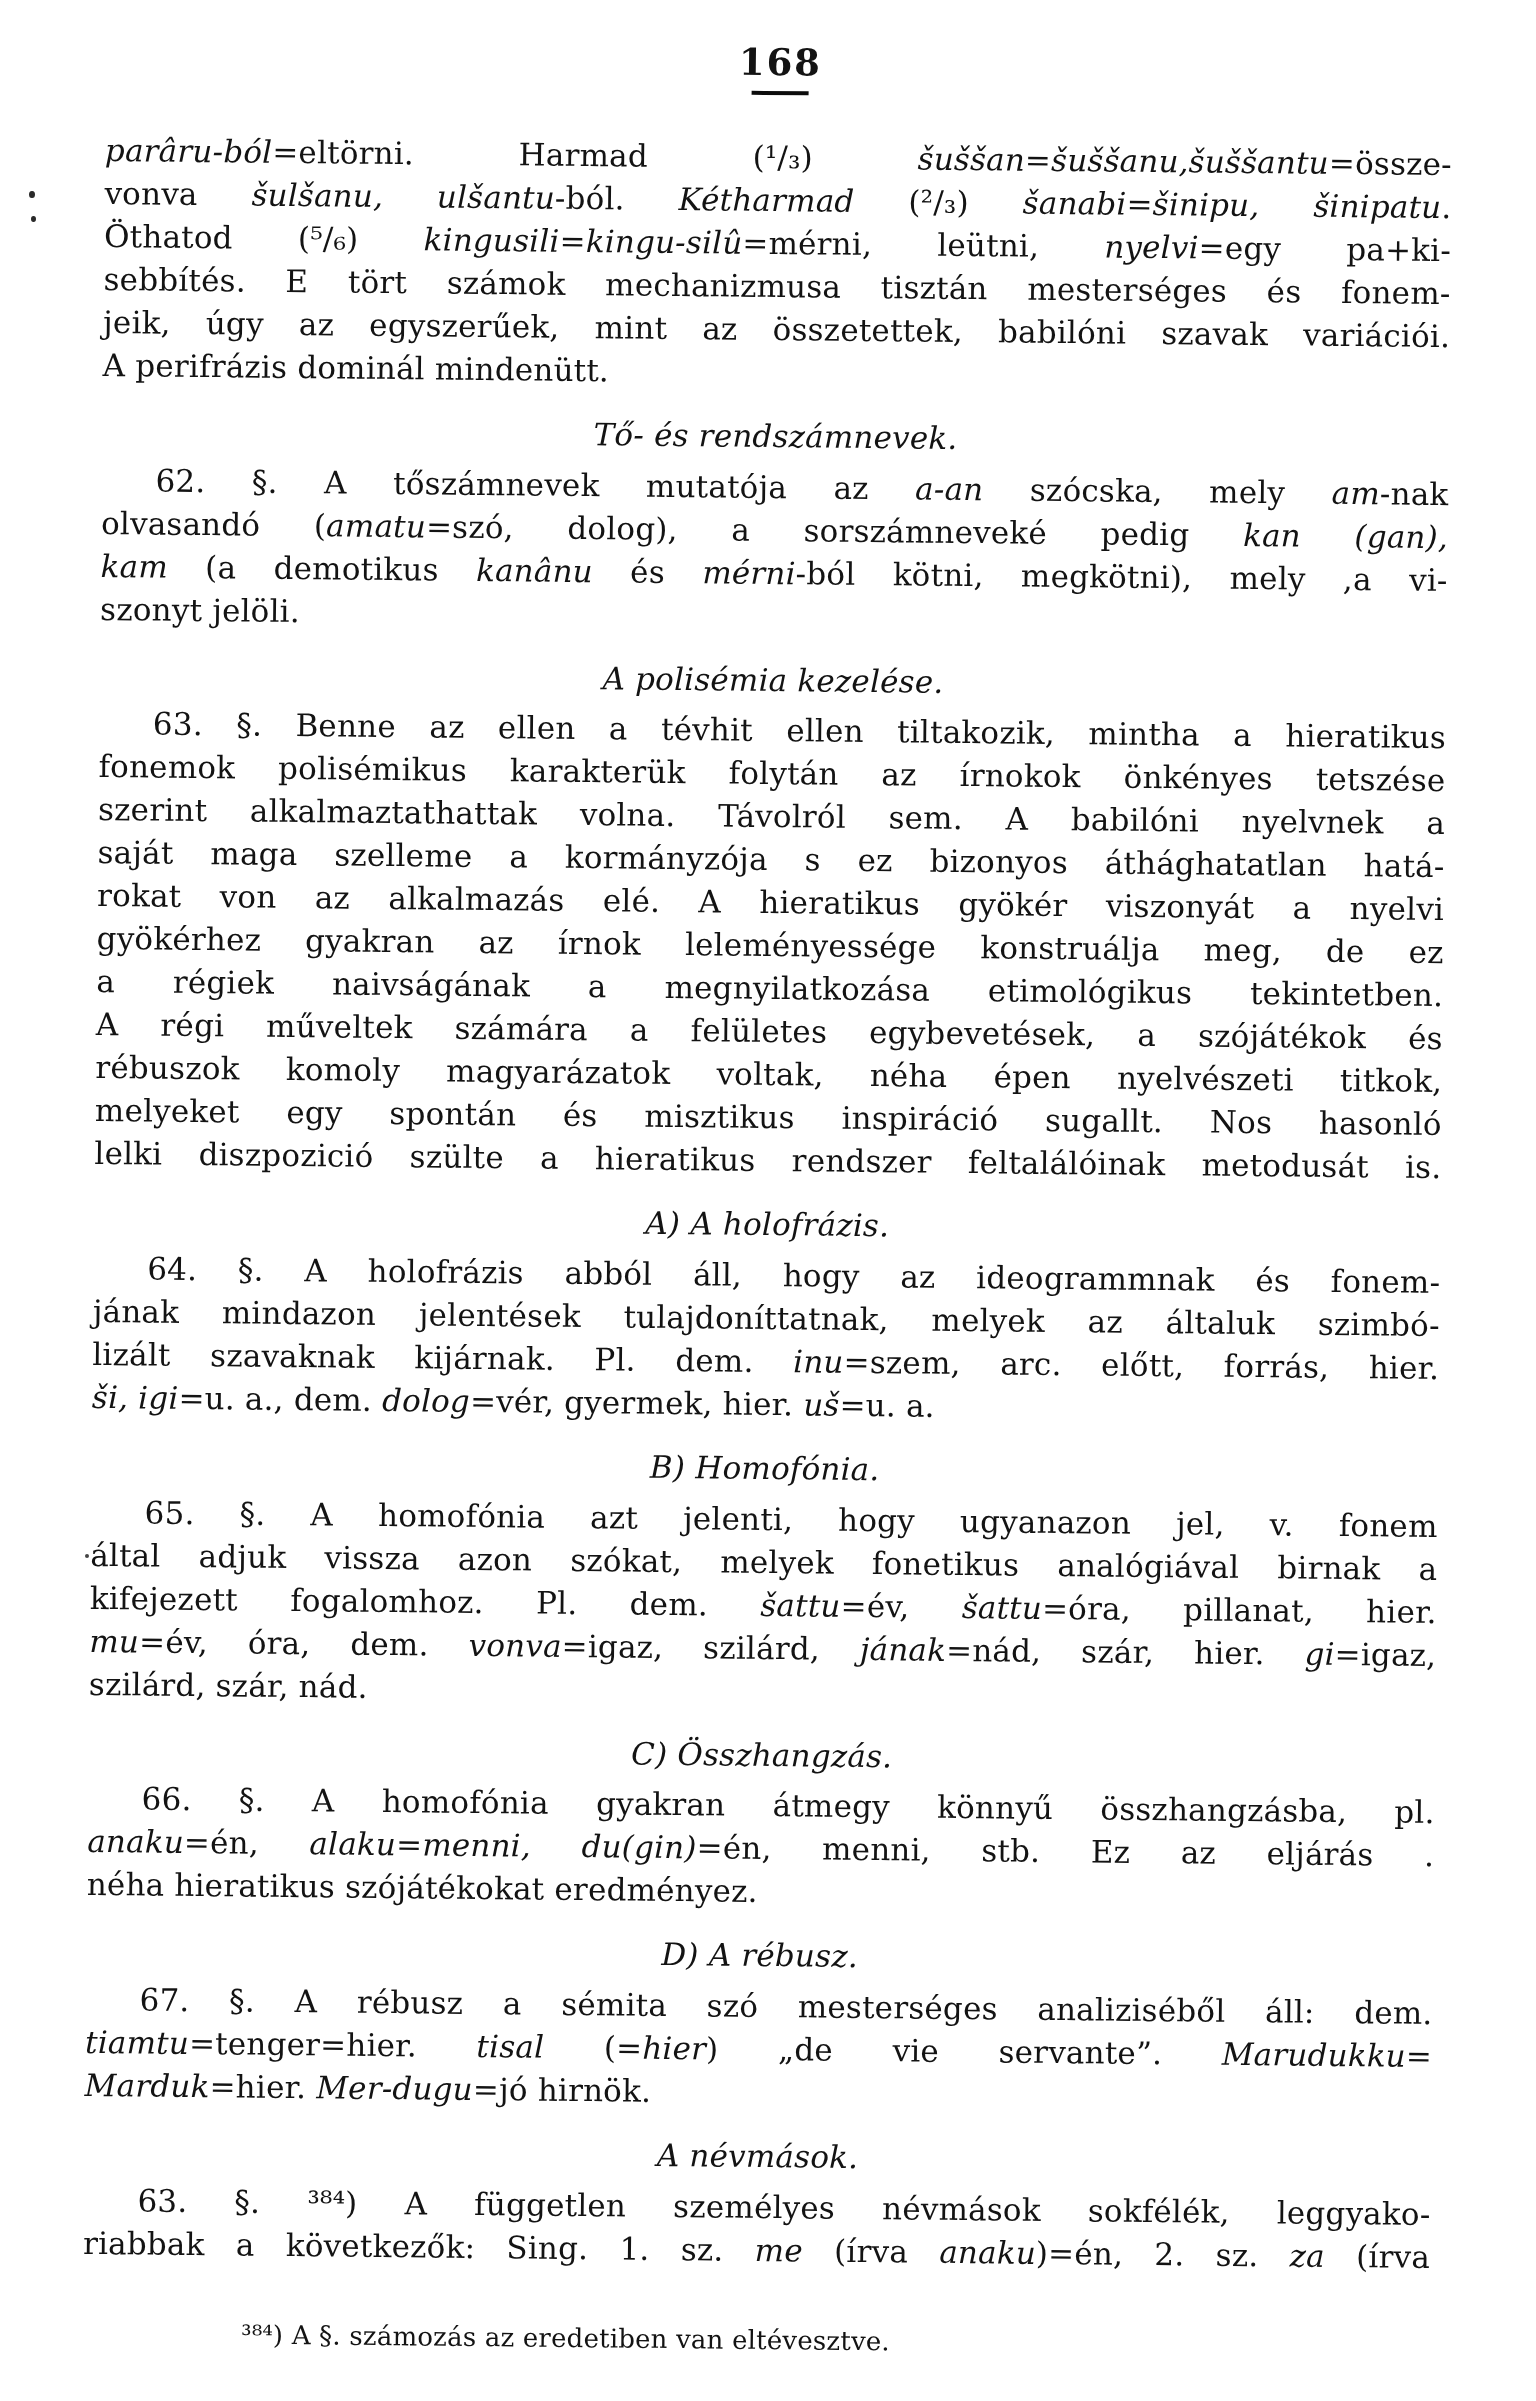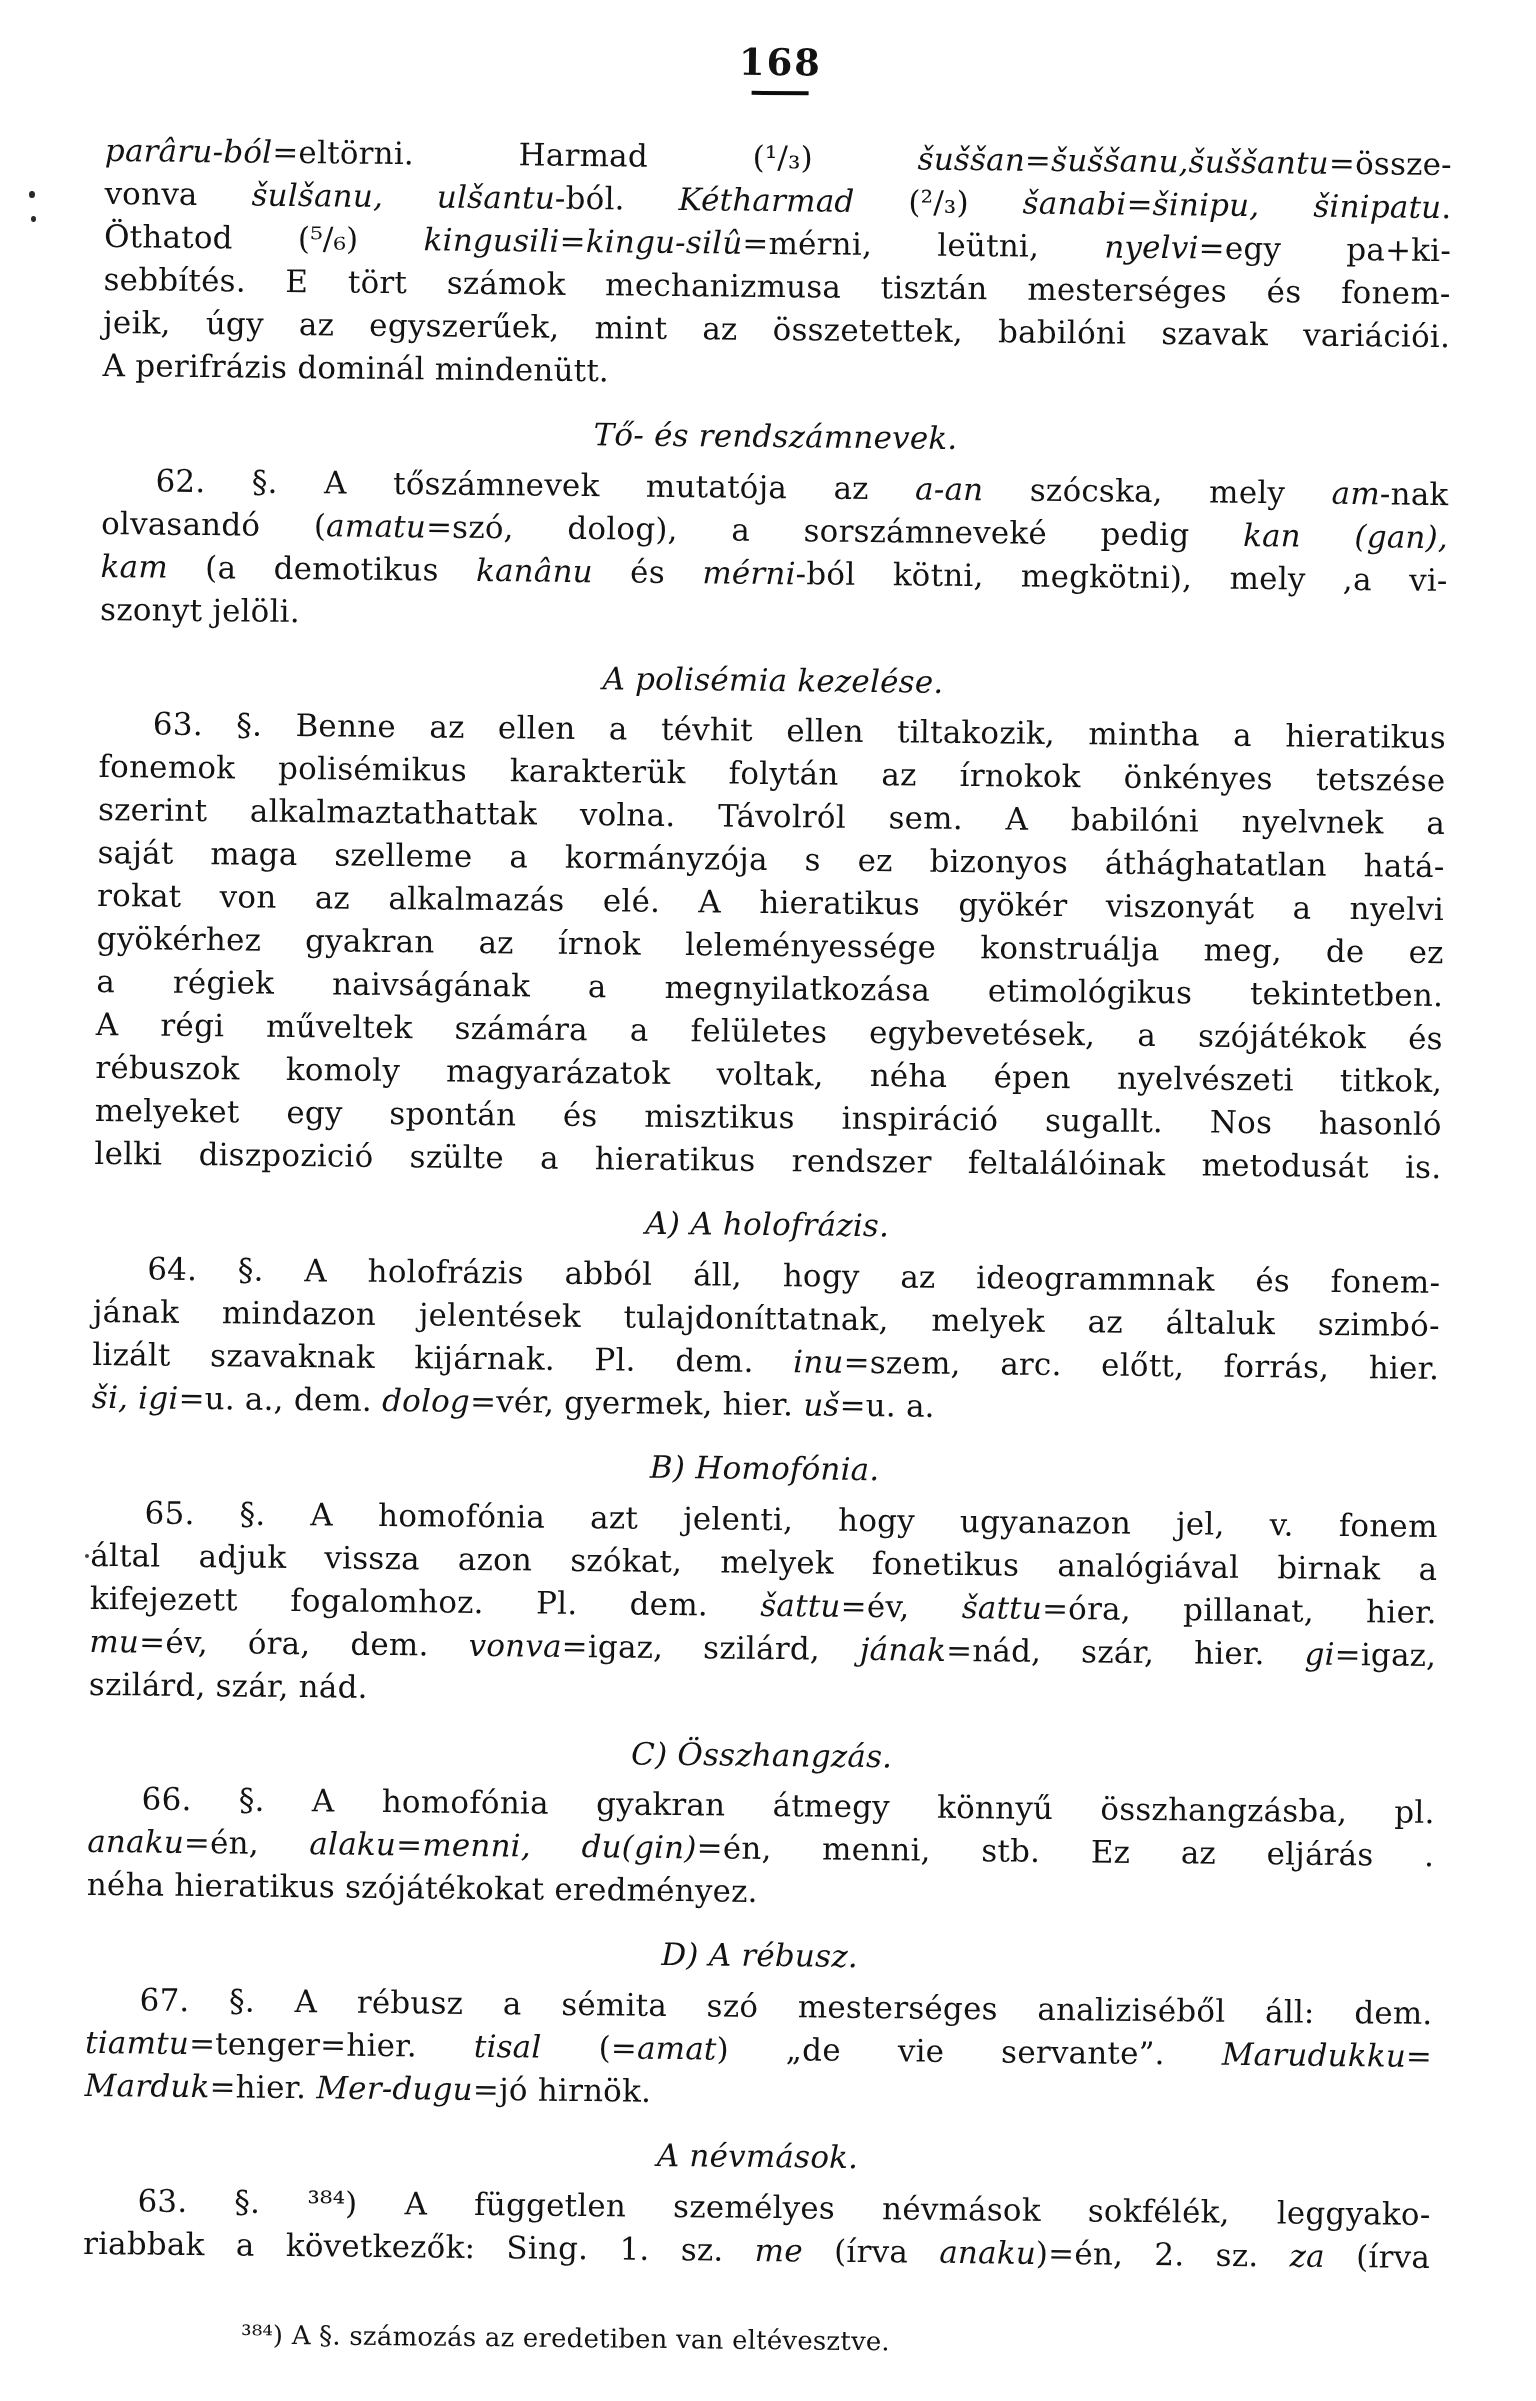--- a/index.html
+++ b/index.html
@@ -95,21 +95,21 @@
         </div>
         <div class="heading">C) Összhangzás.</div>
         <div class="para">
           <div class="line just first"><span>66. §. A homofónia gyakran átmegy könnyű összhangzásba, pl.</span></div>
           <div class="line just"><span class="it">anaku</span><span>=én, </span><span class="it">alaku=menni,</span><span> </span><span class="it">du(gin)</span><span>=én, menni, stb. Ez az eljárás .</span></div>
           <div class="line"><span>néha hieratikus szójátékokat eredményez.</span></div>
         </div>
         <div class="heading">D) A rébusz.</div>
         <div class="para">
           <div class="line just first"><span>67. §. A rébusz a sémita szó mesterséges analiziséből áll: dem.</span></div>
-          <div class="line just"><span class="it">tiamtu</span><span>=tenger=hier. </span><span class="it">tisal</span><span> (=</span><span class="it">amat</span><span>) „de vie servante”. </span><span class="it">Marudukku</span><span>=</span></div>
+          <div class="line just"><span class="it">tiamtu</span><span>=tenger=hier. </span><span class="it">tisal</span><span> (=</span><span class="it">hier</span><span>) „de vie servante”. </span><span class="it">Marudukku</span><span>=</span></div>
           <div class="line"><span class="it">Marduk</span><span>=hier. </span><span class="it">Mer-dugu</span><span>=jó hirnök.</span></div>
         </div>
         <div class="heading">A névmások.</div>
         <div class="para">
           <div class="line just first"><span>63. §. ³⁸⁴) A független személyes névmások sokfélék, leggyako-</span></div>
           <div class="line just"><span>riabbak a következők: Sing. 1. sz. </span><span class="it">me</span><span> (írva </span><span class="it">anaku</span><span>)=én, 2. sz. </span><span class="it">za</span><span> (írva</span></div>
         </div>
         <div class="footnote">
           <div class="line"><span>³⁸⁴) A §. számozás az eredetiben van eltévesztve.</span></div>
         </div>

